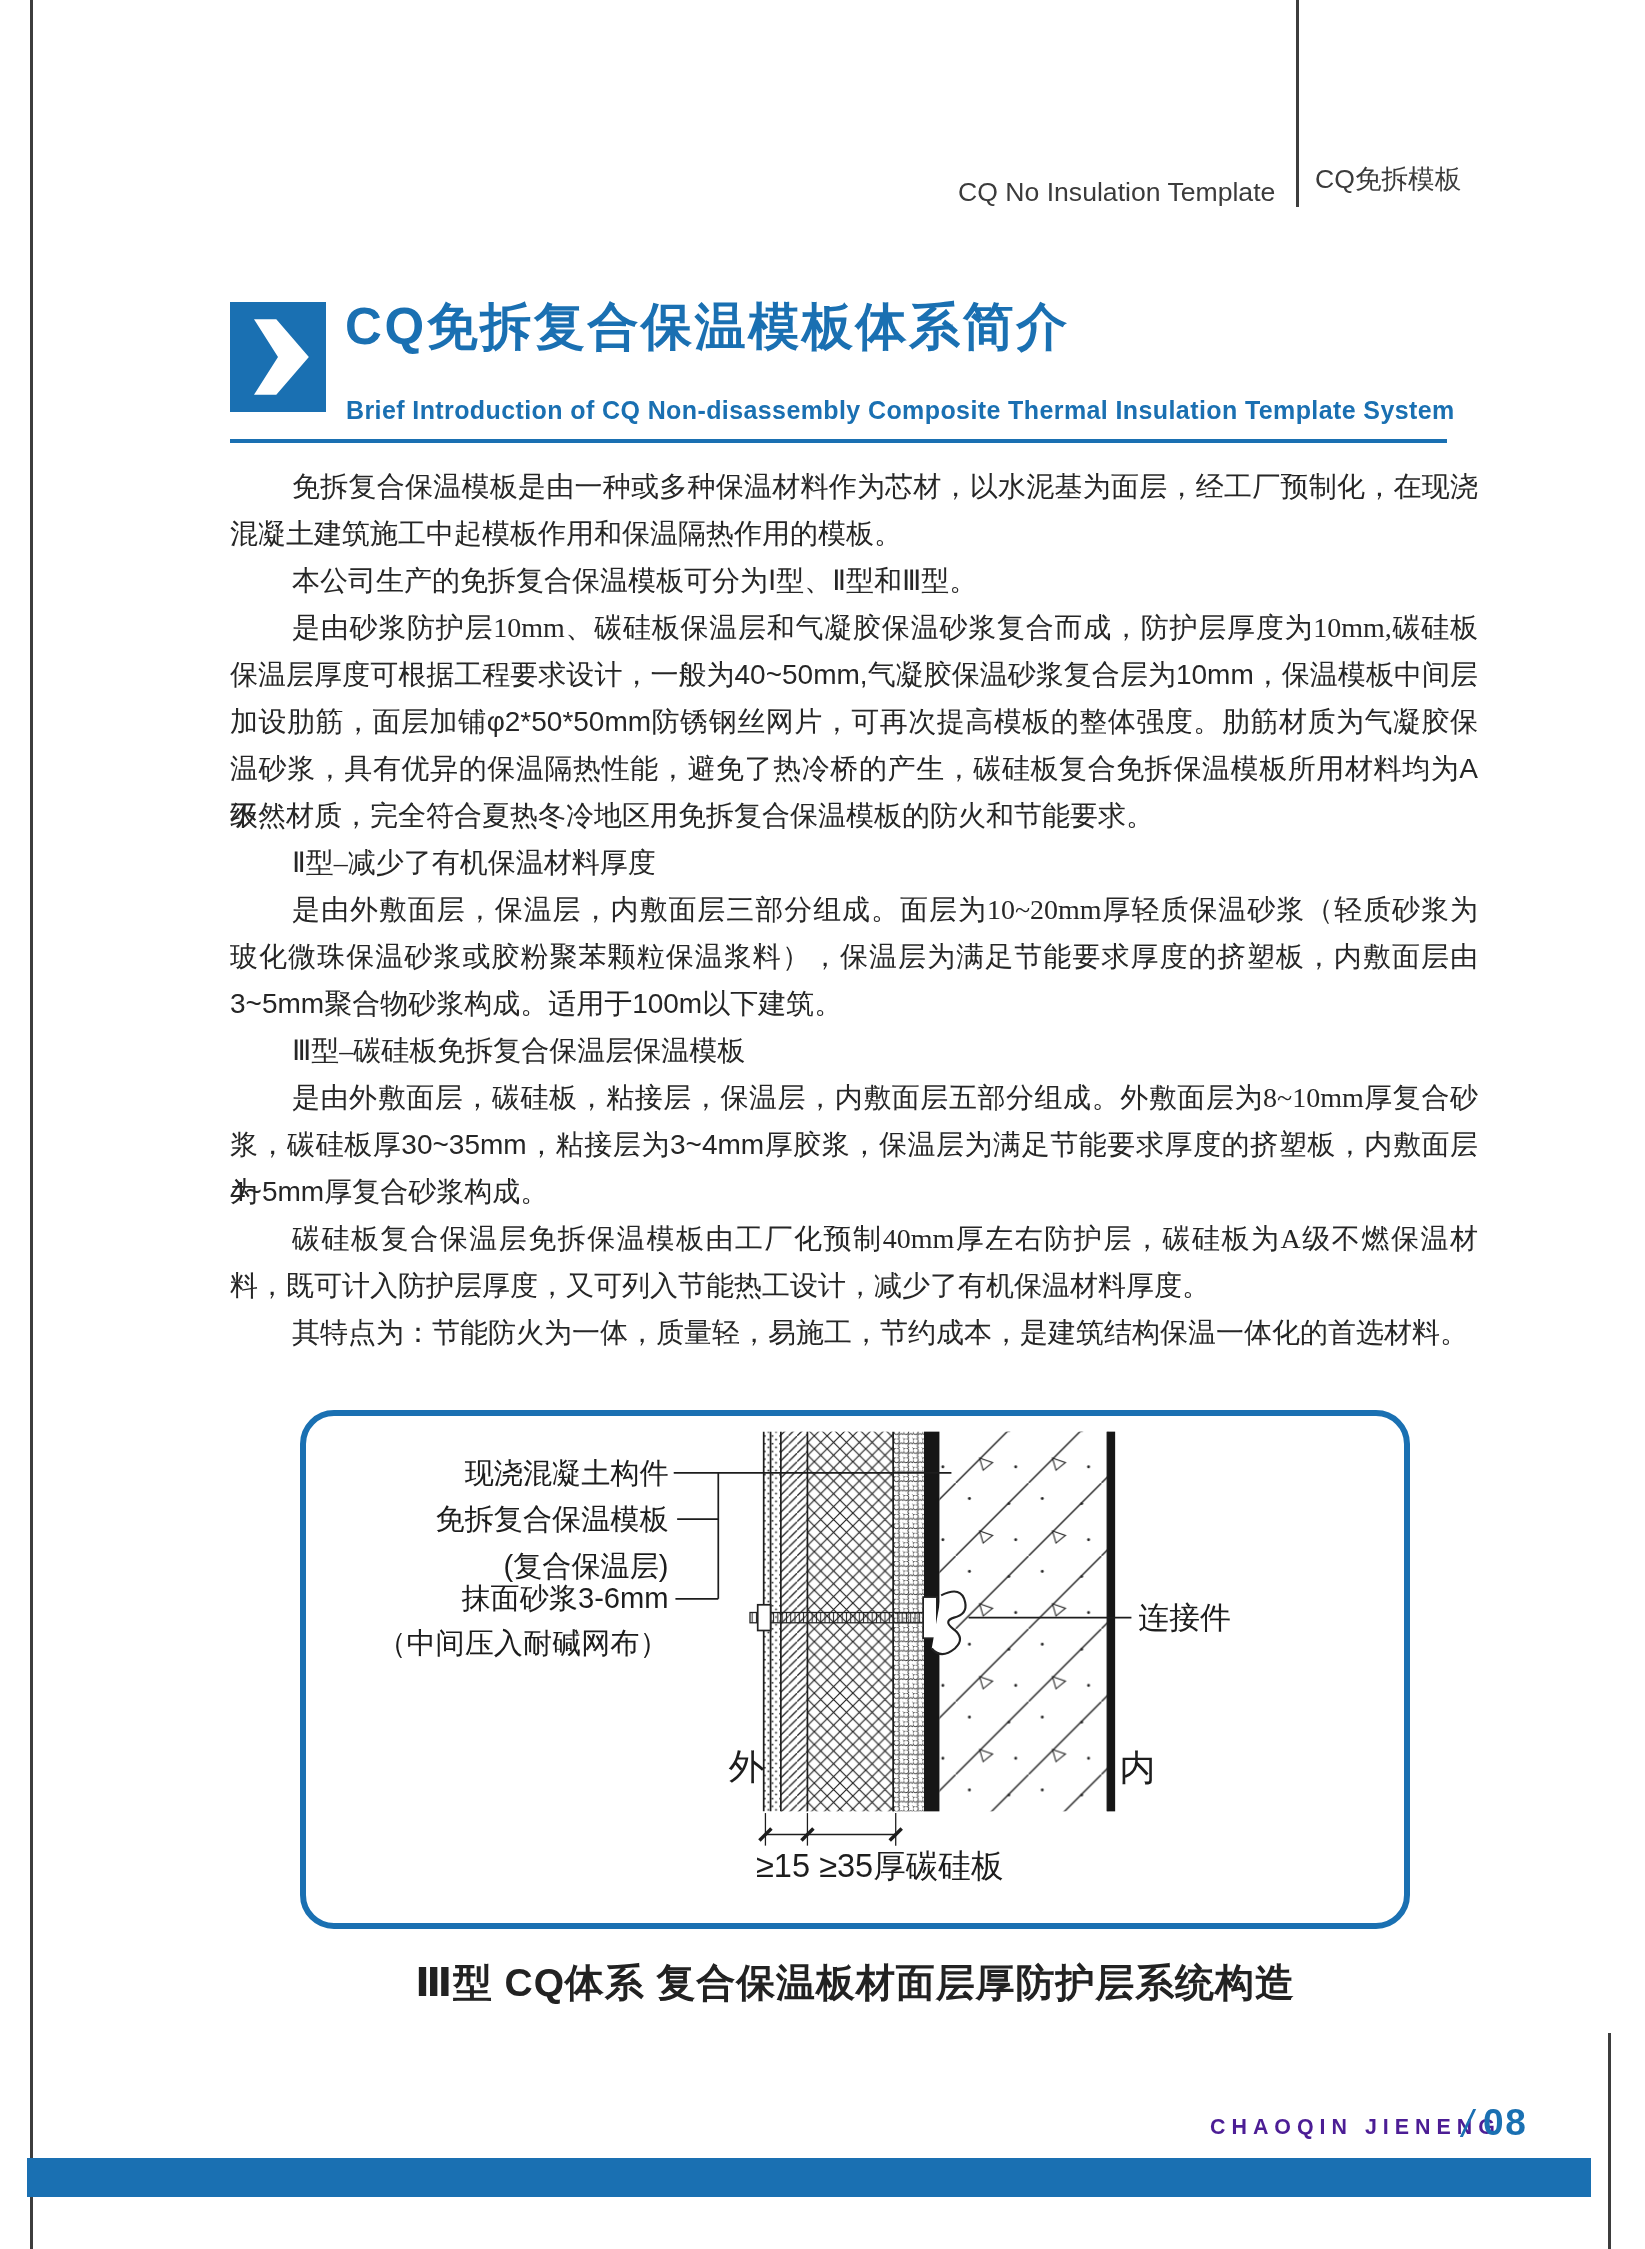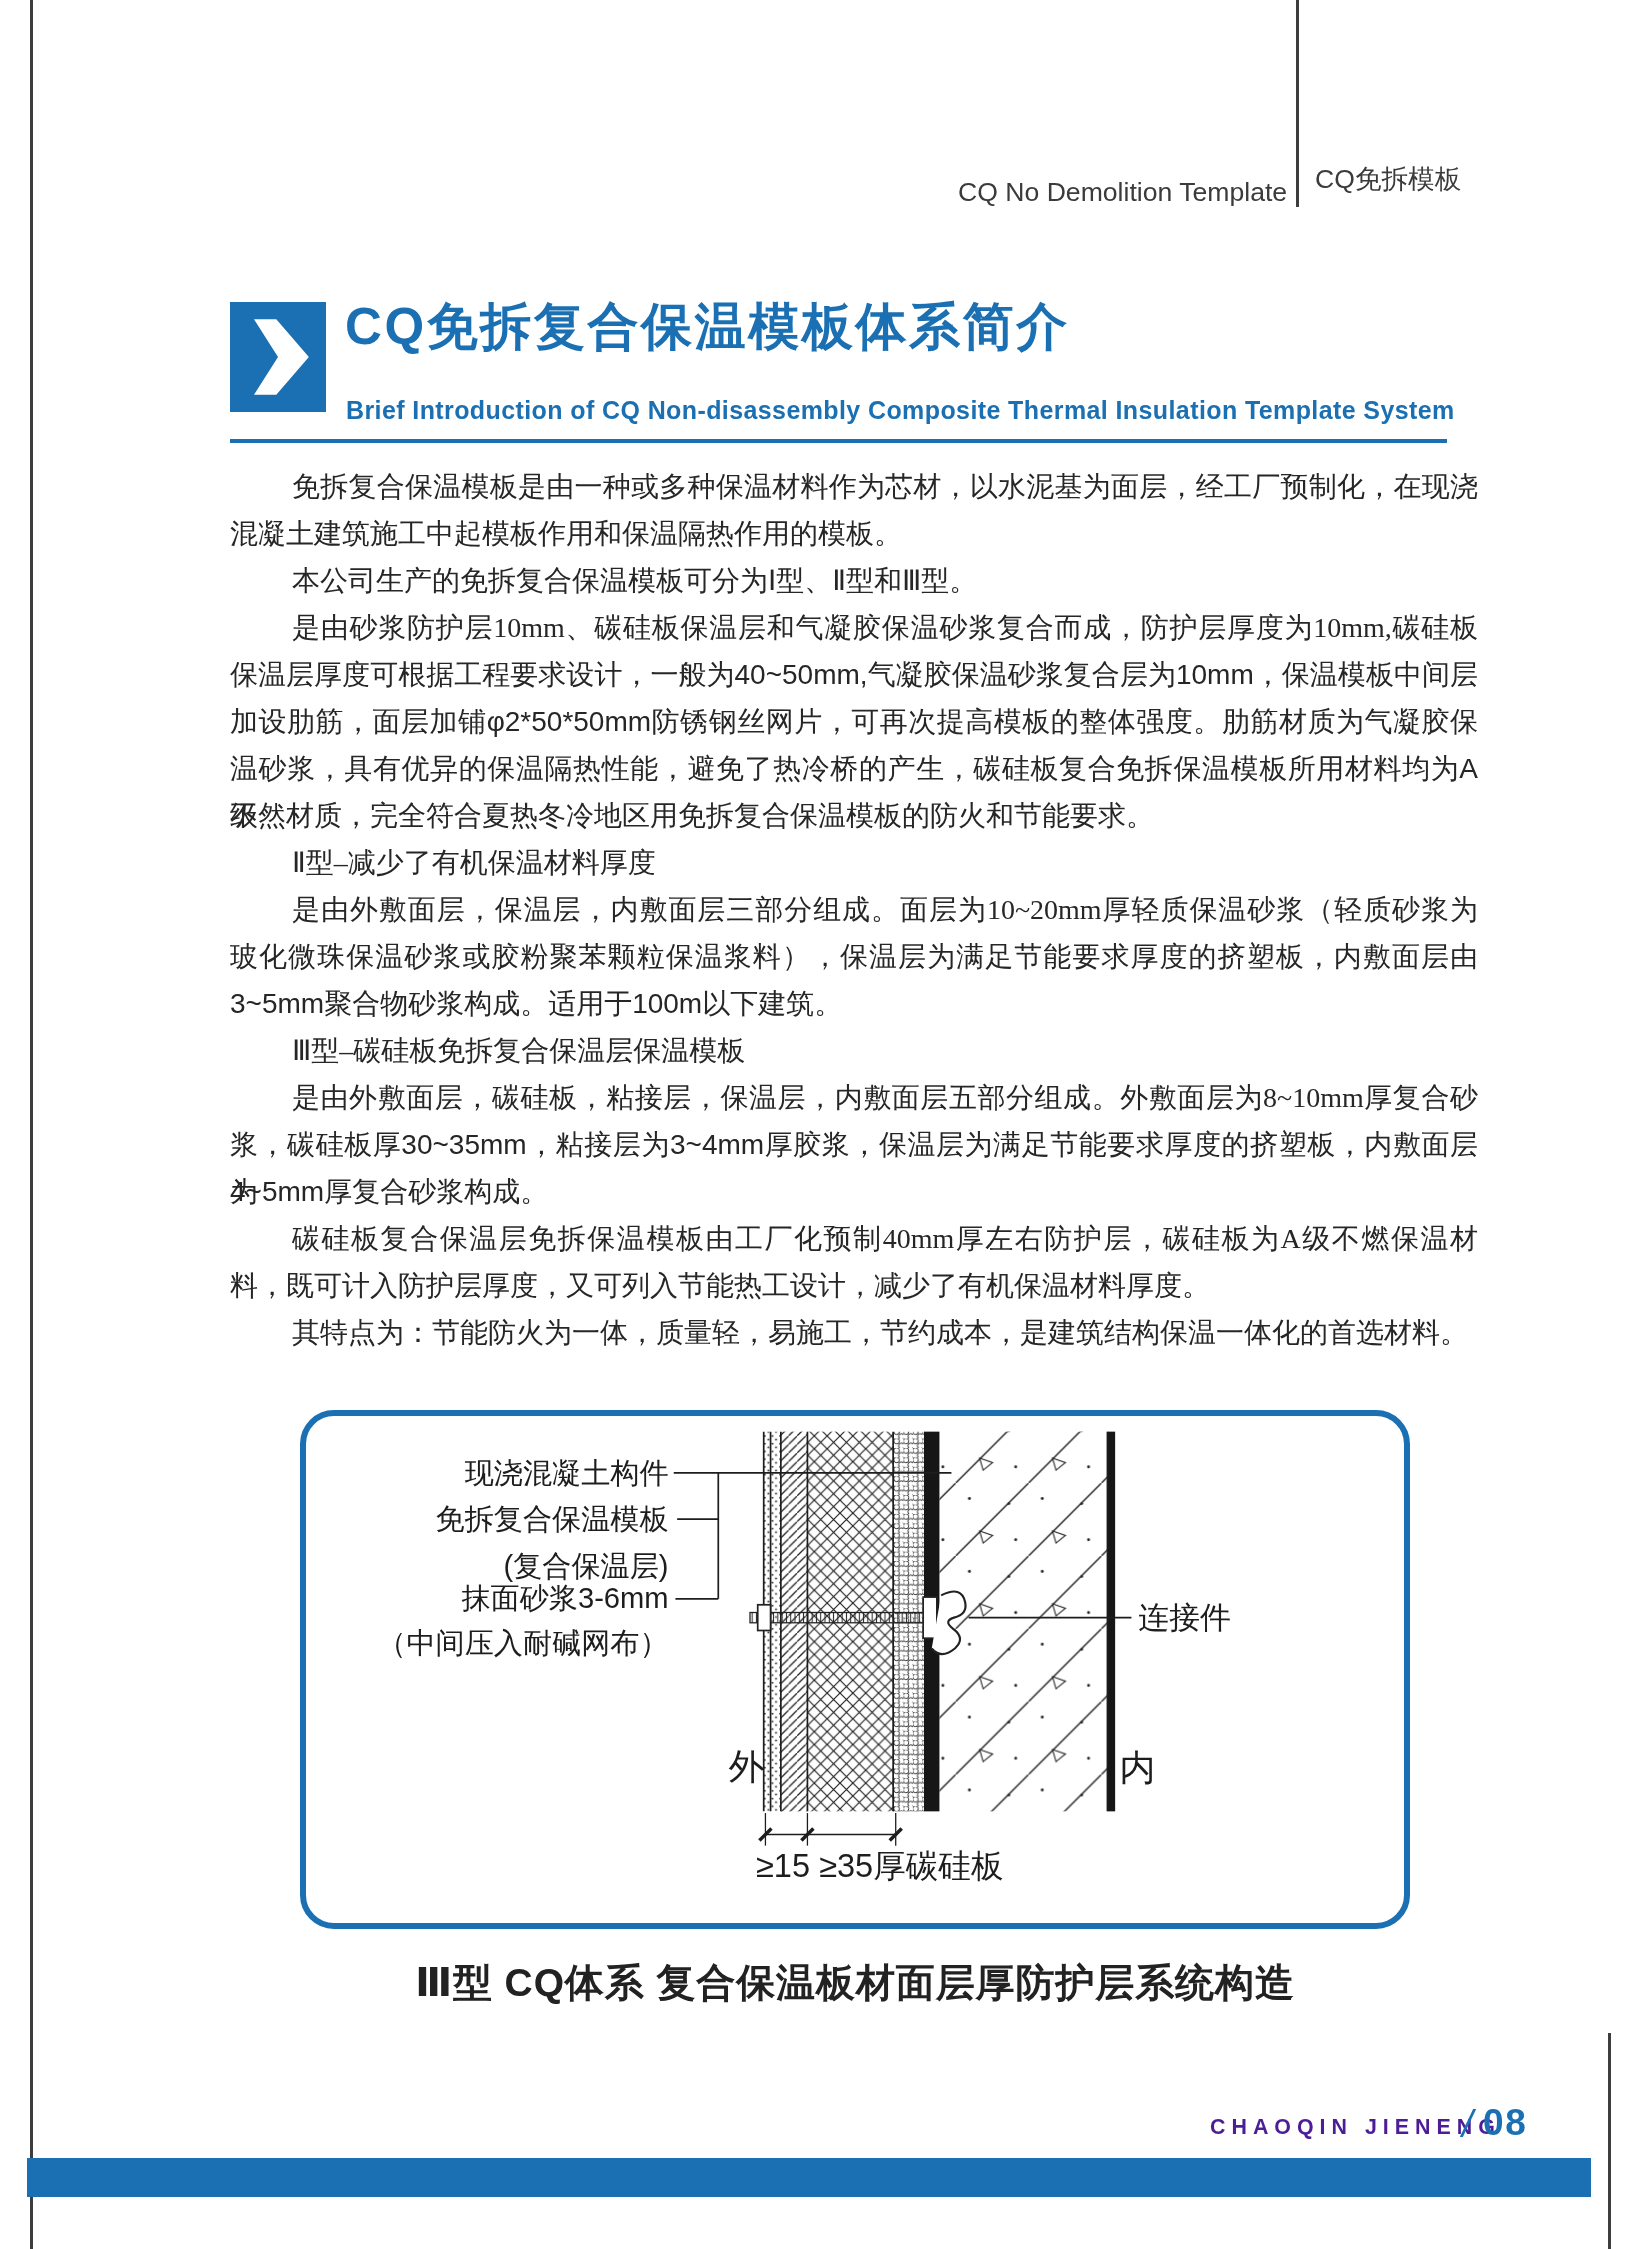--- a/index.html
+++ b/index.html
@@ -36,21 +36,21 @@
   .foot-page{left:1483px;top:2102px;font-size:37px;font-weight:bold;color:var(--accent,#1a70b2);letter-spacing:1.7px;}
   .foot-bar{left:27.4px;top:2158px;width:1564px;height:39px;background:var(--accent,#1a70b2);}
 </style>
 </head>
 <body>
 
 <div class="abs vline" style="left:30px;top:0;width:2.6px;height:2250px;"></div>
 <div class="abs vline" style="left:1296px;top:0;width:2.6px;height:207px;"></div>
 <div class="abs vline" style="left:1608px;top:2033px;width:2.6px;height:217px;"></div>
 
-<div class="abs hdr" style="left:958px;top:177px;">CQ No Demolition Template</div>
+<div class="abs hdr" style="left:958px;top:177px;">CQ No Insulation Template</div>
 <div class="abs hdr" style="left:1315px;top:161px;">CQ免拆模板</div>
 
 <div class="abs icon-box">
   <svg width="96" height="110" viewBox="0 0 112 128">
     <polygon points="28,20 54,20 92,64 54,108 28,108 56,64" fill="#ffffff"></polygon>
   </svg>
 </div>
 <div class="abs banner-title">CQ免拆复合保温模板体系简介</div>
 <div class="abs banner-sub">Brief Introduction of CQ Non-disassembly Composite Thermal Insulation Template System</div>
 <div class="abs banner-rule"></div>

